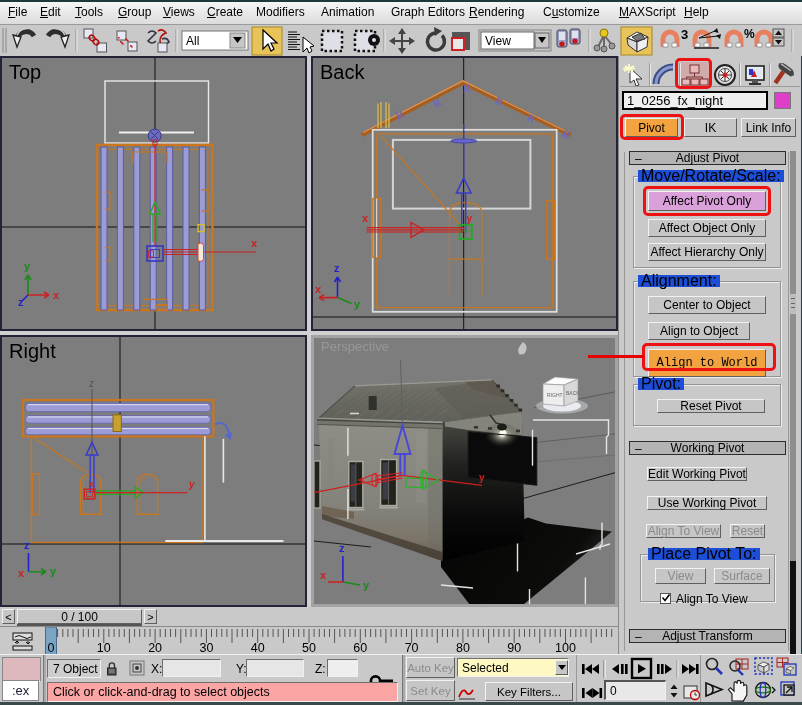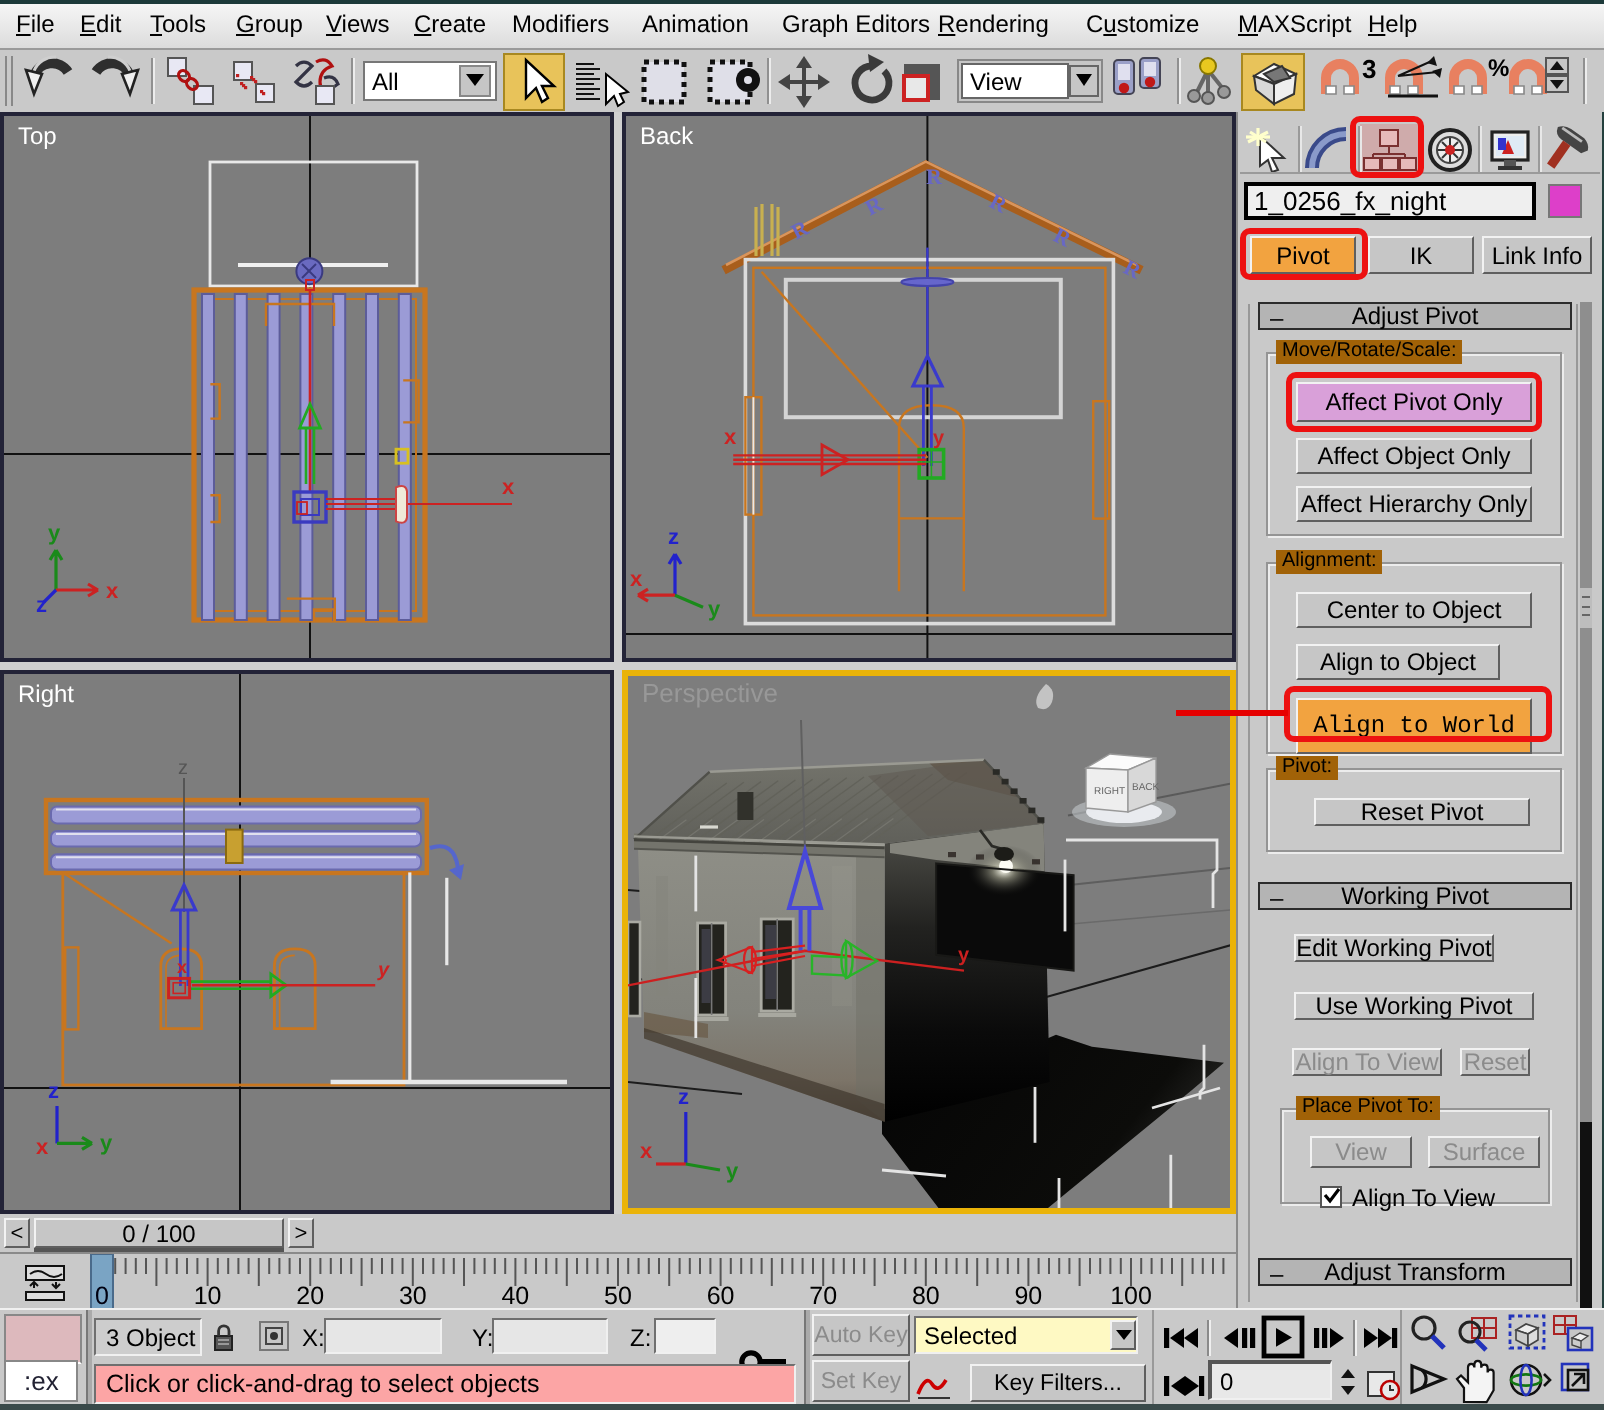--- a/index.html
+++ b/index.html
@@ -4,25 +4,25 @@
 <style>
 html,body{margin:0;padding:0;}
 body{width:802px;height:705px;position:relative;overflow:hidden;background:#c9c9c9;
   font-family:"Liberation Sans",sans-serif;-webkit-font-smoothing:antialiased;}
 .abs{position:absolute;}
 .btn{position:absolute;background:#c6c6c6;border-top:1px solid #f2f2f2;border-left:1px solid #f2f2f2;
   border-right:1px solid #5f5f5f;border-bottom:1px solid #5f5f5f;color:#000;font-size:12px;
   display:flex;align-items:center;justify-content:center;box-sizing:border-box;}
 .btn.dis{color:#8b8b8b;}
 .grp{position:absolute;border:1px solid #949494;box-shadow:inset 1px 1px 0 #ececec, 1px 1px 0 #ececec;box-sizing:border-box;}
-.grplbl{position:absolute;background:#a16207;font-size:10px;color:#000;padding:0 3px;line-height:12px;}
+.grplbl{position:absolute;background:#1d4ed8;font-size:16px;color:#000;padding:0 3px;line-height:12px;}
 .rollhdr{position:absolute;background:#b4b4b4;border:1px solid #2c2c2c;box-sizing:border-box;
   font-size:12px;color:#000;display:flex;align-items:center;justify-content:center;}
 .redbox{position:absolute;border:3px solid #ed1111;border-radius:5px;box-sizing:border-box;z-index:40;}
-.vplabel{position:absolute;color:#ffffff;font-size:12px;left:7px;top:3px;z-index:5;}
+.vplabel{position:absolute;color:#000000;font-size:20px;left:7px;top:3px;z-index:5;}
 .sunken{position:absolute;background:#d9d9d9;border-top:1px solid #6f6f6f;border-left:1px solid #6f6f6f;
   border-right:1px solid #f0f0f0;border-bottom:1px solid #f0f0f0;box-sizing:border-box;font-size:12px;}
 </style>
 </head>
 <body>
 
 <div class="abs" style="left:0;top:0;width:802px;height:24px;background:linear-gradient(#f8f8f8,#dcdcdc);border-bottom:1px solid #9a9a9a;">
   <div class="abs" style="left:0;top:0;width:802px;height:2px;background:#1d3a3a;"></div>
   <div id="menus" style="position:absolute;top:5px;left:0;width:802px;font-size:12px;color:#000;">
       <span style="position:absolute;left:8px"><span style="text-decoration:underline">F</span>ile</span>
@@ -333,21 +333,21 @@
             <path d="M26.5 234.7 L26.5 216" stroke="#2222cc"></path>
             <path d="M26.5 234.7 L44 234.7 m0 0 l-5 -3 m5 3 l-5 3" stroke="#1a8a1a"></path>
           </g>
           <text x="22" y="212" font-size="11" fill="#2222cc" font-weight="bold">z</text>
           <text x="16" y="240" font-size="11" fill="#cc2222" font-weight="bold">x</text>
           <text x="48" y="238" font-size="11" fill="#1a8a1a" font-weight="bold">y</text>
         </svg>
     </div>
   </div>
 
-  <div class="abs" style="left:311px;top:279px;width:307px;height:272px;background:#eab308;">
+  <div class="abs" style="left:311px;top:279px;width:307px;height:272px;background:#a3a3a3;">
     <div class="abs" style="left:3px;top:3px;width:301px;height:266px;background:#7d7d7d;overflow:hidden;">
       <div class="vplabel" style="color:#989898;font-size:13px;top:1px;">Perspective</div>
       <svg width="301" height="266" id="vpPersp">
           <defs>
             <linearGradient id="wallg" x1="0" y1="0" x2="0" y2="1">
               <stop offset="0" stop-color="#8e8e86"></stop>
               <stop offset="0.6" stop-color="#83837c"></stop>
               <stop offset="0.85" stop-color="#7c7468"></stop>
               <stop offset="1" stop-color="#5e564b"></stop>
             </linearGradient>
@@ -767,21 +767,21 @@
     <div style="margin:3px 1px;height:1px;background:#666"></div>
   </div>
 </div>
 
 <div class="abs" style="left:0;top:654px;width:802px;height:51px;background:#c9c9c9;border-top:1px solid #f0f0f0;" id="statusbar">
 
   <div class="abs" style="left:2px;top:2px;width:37px;height:23px;background:#ddb9bd;border:1px solid #888;border-bottom:1px solid #fff;"></div>
   <div class="abs" style="left:2px;top:25px;width:37px;height:21px;background:#fff;border:1px solid #888;font-size:13px;color:#223;padding-left:9px;line-height:20px;box-sizing:border-box;">:ex</div>
   <div class="abs" style="left:43px;top:0;width:2px;height:51px;background:#aaa;border-left:1px solid #777;"></div>
 
-  <div class="sunken" style="left:47px;top:4px;width:54px;height:19px;background:#cdcdcd;line-height:18px;padding-left:5px;">3 Object</div>
+  <div class="sunken" style="left:47px;top:4px;width:54px;height:19px;background:#cdcdcd;line-height:18px;padding-left:5px;">7 Object</div>
 
   <svg class="abs" style="left:105px;top:6px" width="14" height="16">
       <rect x="2.5" y="7" width="8.5" height="7" fill="#555" stroke="#222"></rect>
       <line x1="4" y1="9" x2="9.5" y2="9" stroke="#999"></line>
       <line x1="4" y1="11" x2="9.5" y2="11" stroke="#999"></line>
       <path d="M4.3 7 V4.5 a2.6 2.6 0 0 1 5.2 0 V7" fill="none" stroke="#333" stroke-width="1.4"></path>
     </svg>
 
   <svg class="abs" style="left:129px;top:5px" width="17" height="17">
       <rect x="1" y="1" width="14" height="14" fill="#c6c6c6" stroke="#777"></rect>

